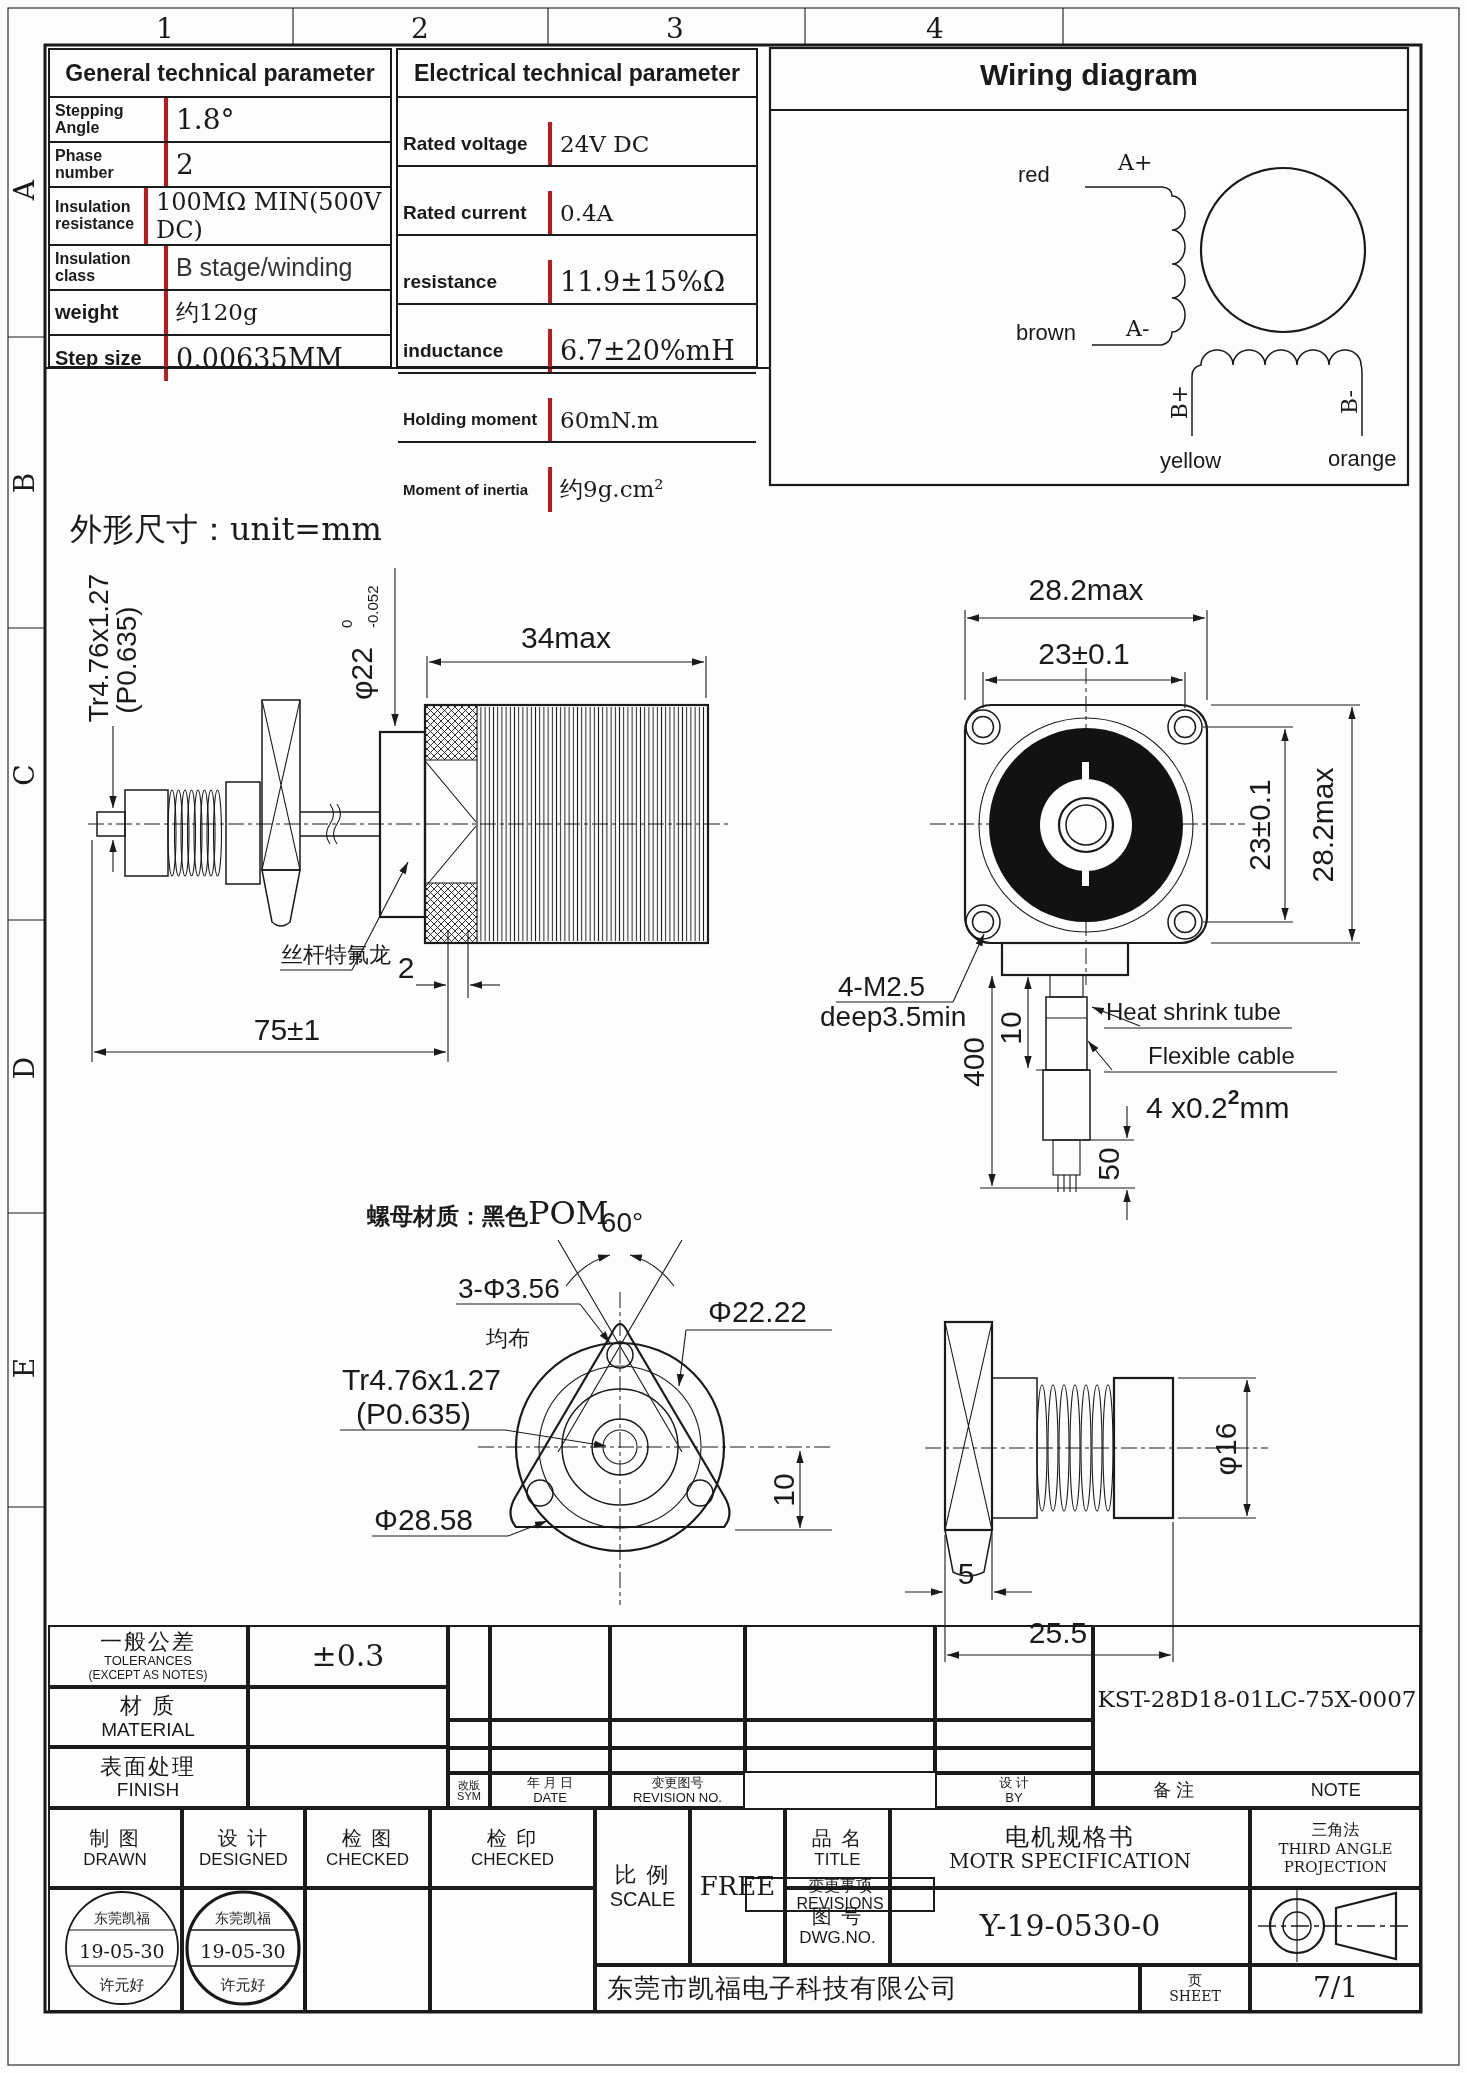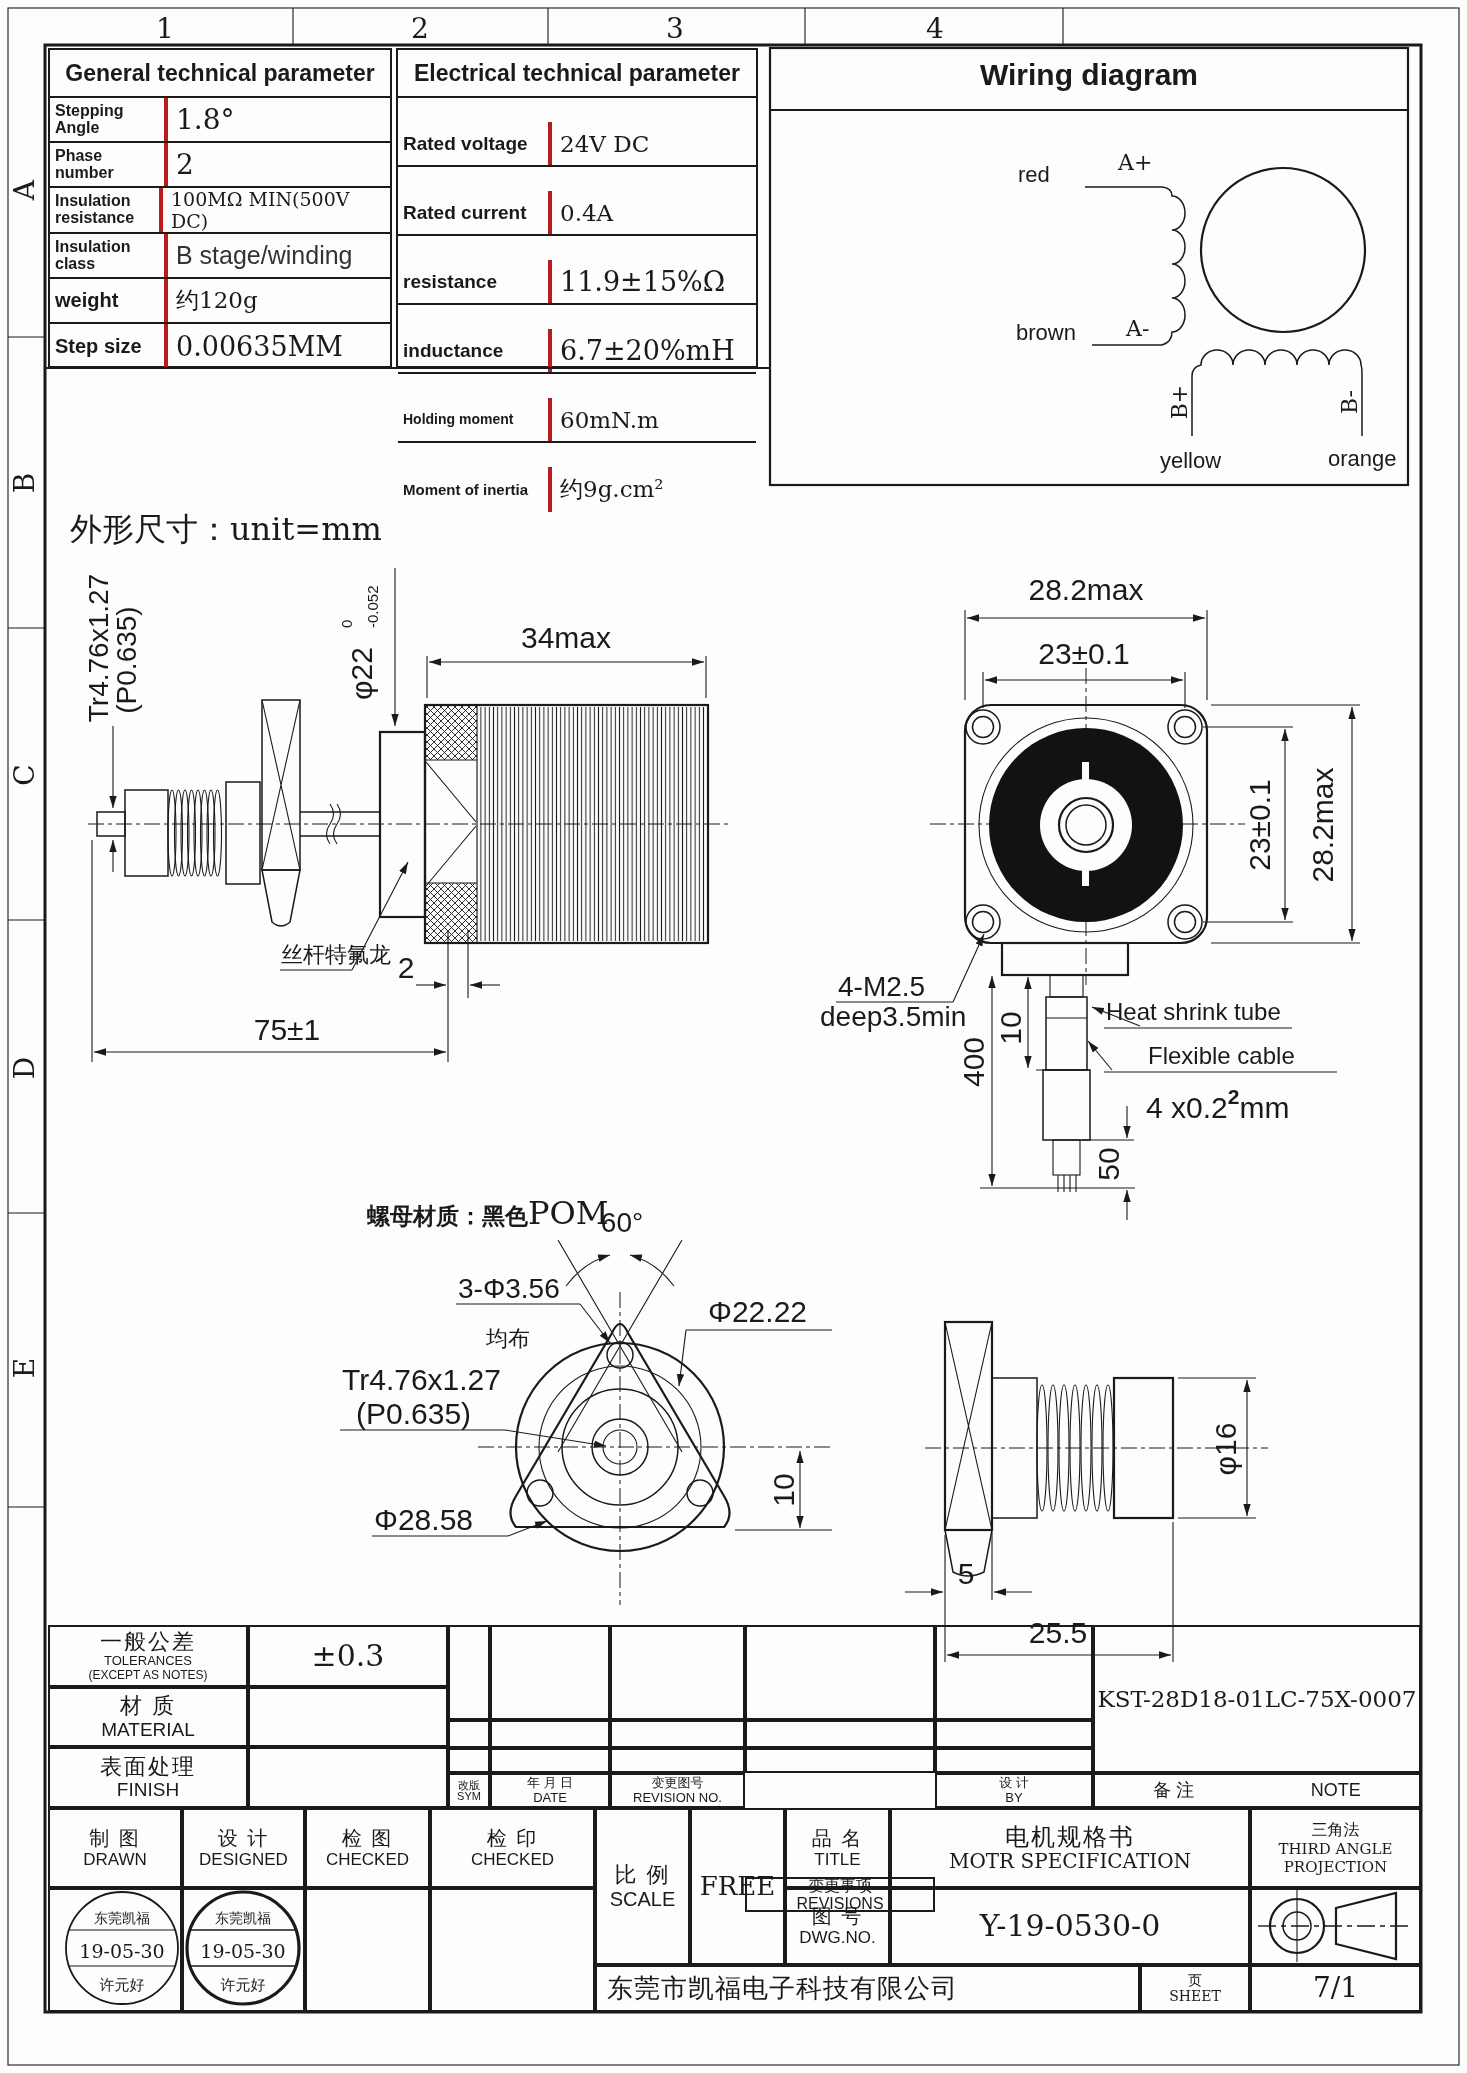--- a/index.html
+++ b/index.html
@@ -13,21 +13,21 @@
   .ptable{position:absolute;box-sizing:border-box;border:2.5px solid #1b1b1b;display:flex;flex-direction:column;}
   .phead{box-sizing:border-box;border-bottom:2px solid #1b1b1b;display:flex;align-items:center;justify-content:center;
          font-weight:bold;font-size:23px;}
   .trow{box-sizing:border-box;display:flex;flex:0 0 45px;border-bottom:2px solid #1b1b1b;}
   .trow:last-child{border-bottom:none;}
   .tlabel{box-sizing:border-box;border-right:4px solid #b91c1c;display:flex;align-items:center;
           padding:0 5px;font-weight:600;font-size:16px;line-height:1.05;}
   .tval{box-sizing:border-box;display:flex;align-items:center;padding:0 8px;
         font-family:"DejaVu Serif","Liberation Serif",serif;font-size:23px;}
   .g .tlabel{width:118px;} .e .tlabel{width:154px;}
-  .tval.small{font-size:19px;} .tval.lite{font-family:"Liberation Sans",sans-serif;font-weight:300;font-size:25px;color:#333;}
+  .tval.small{font-size:24px;} .tval.lite{font-family:"Liberation Sans",sans-serif;font-weight:300;font-size:25px;color:#333;}
   
   #wiring-title{display:flex;align-items:center;justify-content:center;font-weight:bold;font-size:30px;}
   
   .cn{font-size:20px;letter-spacing:2px;}
   .en{font-size:17px;}
   .serif{font-family:"DejaVu Serif","Liberation Serif",serif;}
   
   .ln{stroke:#1a1a1a;stroke-width:1.5;fill:none;}
   .ln2{stroke:#1a1a1a;stroke-width:2.2;fill:none;}
   .ln1{stroke:#1a1a1a;stroke-width:1.1;fill:none;}
@@ -86,21 +86,21 @@
       </div>
     <div class="trow">
         <div class="tlabel" style="font-size:19px;">resistance</div>
         <div class="tval" style="font-size:27px;">11.9±15%Ω</div>
       </div>
     <div class="trow">
         <div class="tlabel" style="font-size:19px;">inductance</div>
         <div class="tval" style="font-size:27px;">6.7±20%mH</div>
       </div>
     <div class="trow">
-        <div class="tlabel" style="font-size:14px;">Holding moment</div>
+        <div class="tlabel" style="font-size:17px;">Holding moment</div>
         <div class="tval">60mN.m</div>
       </div>
     <div class="trow">
         <div class="tlabel" style="font-size:15px;">Moment of inertia</div>
         <div class="tval">约9g.cm²</div>
       </div>
   </div>
 
   <div id="wiring-title" class="abs" style="left:770px;top:48px;width:638px;height:54px;">Wiring diagram</div>
 

